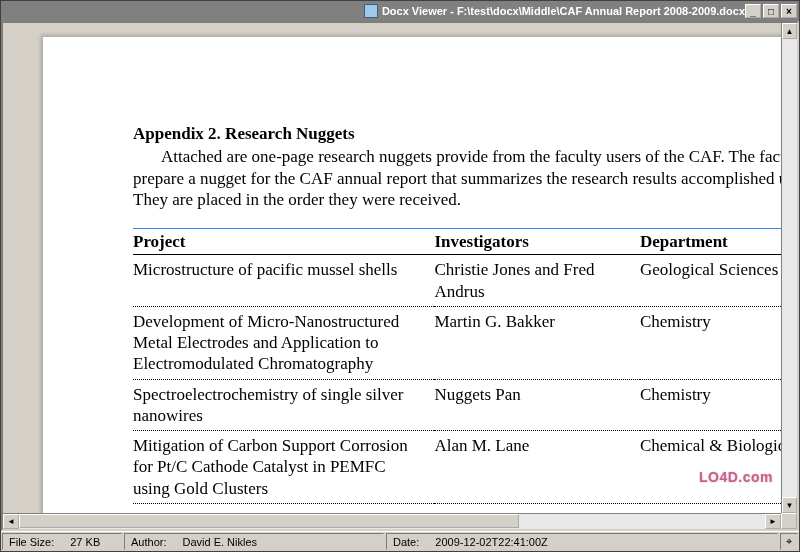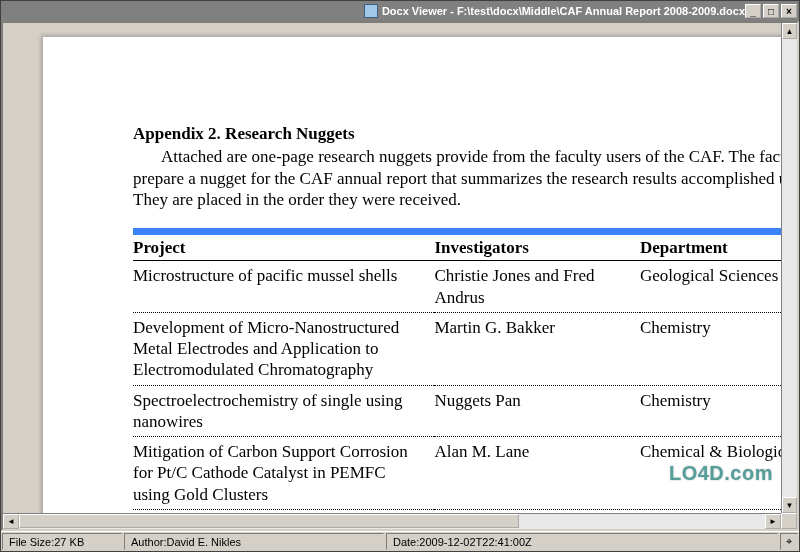--- a/index.html
+++ b/index.html
@@ -17,44 +17,44 @@
   .menu-item { padding: 2px 6px; cursor: default; }
   .menu-item span.u { text-decoration: underline; }
   
   .client { flex: 1; display: flex; flex-direction: column; border: 2px inset #d4d0c8; margin: 0; background:#d4d0c8; overflow:hidden;}
   .doc-wrap { flex:1; display:flex; overflow:hidden; background:#d4d0c8;}
   .doc-scroll { flex:1; overflow:hidden; position:relative; }
   .page { background: #fff; margin: 14px 0 0 40px; width: 900px; min-height: 520px; padding: 86px 50px 20px 90px; font-family: "Times New Roman", serif; font-size: 17px; color: #000; line-height: 1.25; box-shadow: -2px -2px 4px rgba(0,0,0,0.2);}
   .page h2 { font-size: 17px; font-weight: bold; margin-bottom: 2px; }
   .intro { text-indent: 28px; margin-bottom: 18px;}
   table.research { width: 100%; border-collapse: collapse; font-size: 17px; }
-  table.research th { text-align: left; font-weight: bold; border-top: 7px solid #3b82f6; border-bottom: 1px solid #000; padding: 2px 4px 2px 0; }
+  table.research th { text-align: left; font-weight: bold; border-top: 1px solid #3b82f6; border-bottom: 1px solid #000; padding: 2px 4px 2px 0; }
   table.research td { border-bottom: 1px dotted #000; padding: 4px 8px 4px 0; vertical-align: top; }
   .col-proj { width: 48%; }
   .col-inv { width: 34%; }
   .col-dept { width: 18%; white-space: nowrap;}
   
   .vscroll { width:16px; background:#d4d0c8; border-left:1px solid #808080; display:flex; flex-direction:column; }
   .vscroll .arrow, .hscroll .arrow { background:#d4d0c8; border:1px outset #fff; display:flex; align-items:center; justify-content:center; font-size:8px;}
   .vscroll .arrow { height:16px; }
   .vscroll .track { flex:1; background:#e8e8e8; }
   
   .hscroll-row { height:16px; display:flex; background:#d4d0c8;}
   .hscroll { flex:1; display:flex; border-top:1px solid #808080;}
   .hscroll .arrow { width:16px; }
   .hscroll .track { flex:1; background:#e8e8e8; position:relative;}
   .hscroll .thumb { position:absolute; left:0; top:0; height:14px; width:500px; background:#d4d0c8; border:1px outset #fff;}
   .sizegrip { width:16px; height:16px; background:#d4d0c8; border:1px outset #fff;}
   
   .statusbar { height: 20px; background: #d4d0c8; border-top: 1px solid #fff; display: flex; align-items: center; font-size: 11px; }
-  .status-pane { border: 1px inset #d4d0c8; padding: 1px 6px; margin: 1px; height:17px; display:flex; align-items:center;}
+  .status-pane { border: 1px inset #d4d0c8; padding: 1px 6px; margin: 1px; height:17px; display:flex; align-items:center;gap:16px;}
   .sp1 { width: 120px;} .sp2{ width:210px;} .sp3{ width:260px;} .sp4{flex:1;}
   .sp-icon { width:18px; display:flex; align-items:center; justify-content:center;}
   
-  .watermark { position:absolute; right:8px; bottom:28px; color:#0f766e; font-family: Arial,sans-serif; font-size:20px; font-weight:bold; opacity:0.7; letter-spacing:0.5px; text-shadow:0 0 2px rgba(0,0,0,0.4);}
+  .watermark { position:absolute; right:8px; bottom:28px; color:#be185d; font-family: Arial,sans-serif; font-size:14px; font-weight:bold; opacity:0.7; letter-spacing:0.5px; text-shadow:0 0 2px rgba(0,0,0,0.4);}
 </style>
 </head>
 <body>
 
 <div class="window">
 
   <div class="titlebar">
     <div class="titlebar-left">
       <div class="app-icon"></div>
       <div class="title-text">Docx Viewer - F:\test\docx\Middle\CAF Annual Report 2008-2009.docx</div>
@@ -92,21 +92,21 @@
                   <td class="col-proj">Microstructure of pacific mussel shells</td>
                   <td class="col-inv">Christie Jones and Fred Andrus</td>
                   <td class="col-dept">Geological Sciences</td>
                 </tr>
                 <tr>
                   <td class="col-proj">Development of Micro-Nanostructured Metal Electrodes and Application to Electromodulated Chromatography</td>
                   <td class="col-inv">Martin G. Bakker</td>
                   <td class="col-dept">Chemistry</td>
                 </tr>
                 <tr>
-                  <td class="col-proj">Spectroelectrochemistry of single using nanowires</td>
+                  <td class="col-proj">Spectroelectrochemistry of single silver nanowires</td>
                   <td class="col-inv">Nuggets Pan</td>
                   <td class="col-dept">Chemistry</td>
                 </tr>
                 <tr>
                   <td class="col-proj">Mitigation of Carbon Support Corrosion for Pt/C Cathode Catalyst in PEMFC using Gold Clusters</td>
                   <td class="col-inv">Alan M. Lane</td>
                   <td class="col-dept">Chemical &amp; Biological Engineering</td>
                 </tr>
               </tbody>
           </table>

